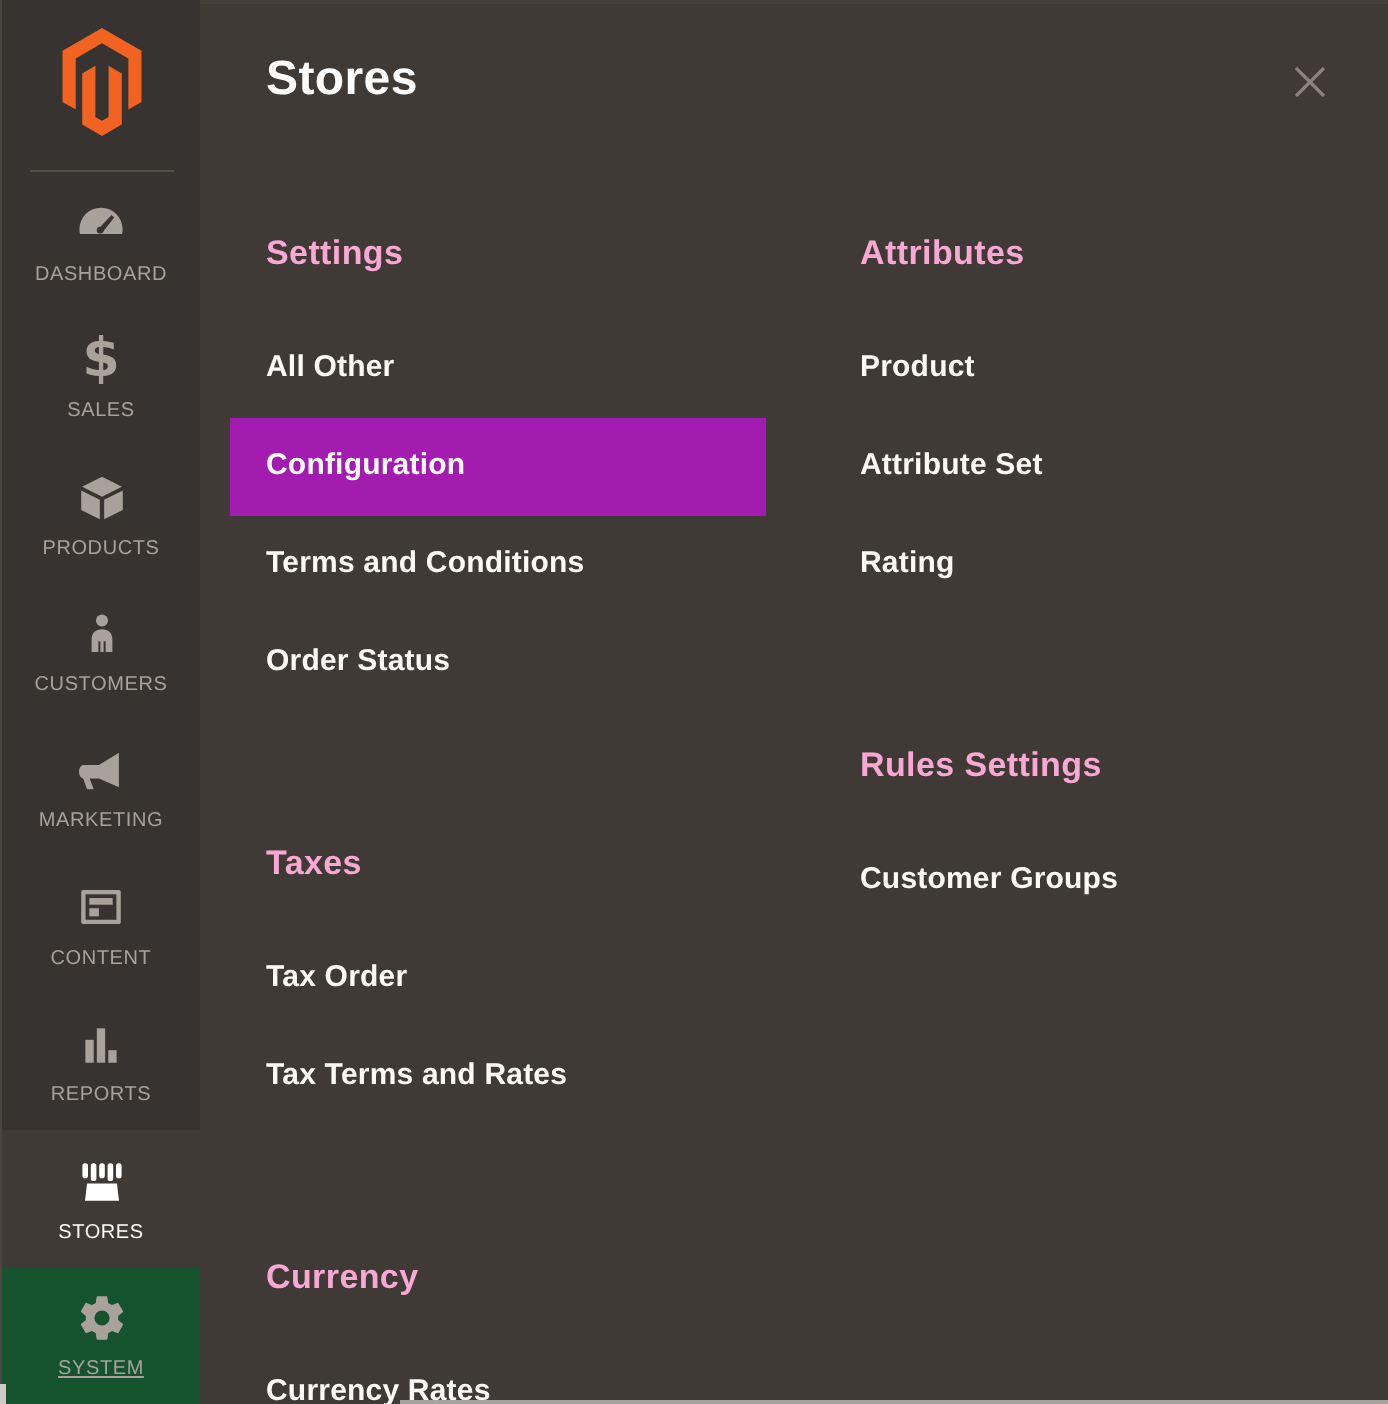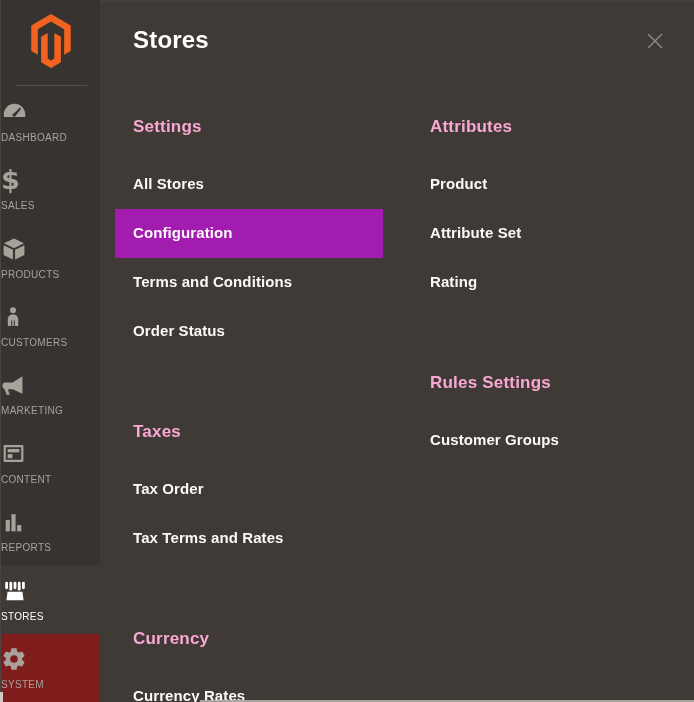--- a/index.html
+++ b/index.html
@@ -6,27 +6,27 @@
   html,body { width:694px; height:702px; overflow:hidden; background:#1d1a17;
     font-family:"Liberation Sans","DejaVu Sans",sans-serif; }
   .screen { position:relative; width:694px; height:702px; overflow:hidden; background:#3f3a35; }
 
   
   .sidebar { position:absolute; left:0; top:0; width:100px; height:702px;
     background:#373330; display:flex; flex-direction:column; border-left:1px solid #4a453f; }
   .logo-block { height:86px; position:relative; display:flex; align-items:center; justify-content:center; }
   .logo-divider { position:absolute; bottom:0; left:14px; width:72px; height:1px; background:#544e48; }
   .nav { flex:1; display:flex; flex-direction:column; }
-  .nav-item { flex:1; display:flex; flex-direction:column; align-items:flex-start; justify-content:center;
+  .nav-item { flex:1; display:flex; flex-direction:column; align-items:center; justify-content:center;
     gap:6px; color:#a9a29b; cursor:pointer; }
   .nav-item .nav-label { font-size:10px; letter-spacing:.3px; font-weight:400; }
   .nav-item .nav-icon { height:28px; display:flex; align-items:center; justify-content:center; }
   .nav-item svg { fill:currentColor; }
   .nav-item.active { background:#3f3a35; color:#ffffff; }
-  .nav-item.dim { background:#7f1d1d; }
+  .nav-item.dim { background:#14532d;text-decoration:underline; }
   .dollar-glyph { font-size:27px; font-weight:700; line-height:28px; font-family:"DejaVu Sans",sans-serif; }
 
   
   .flyout { position:absolute; left:100px; top:0; right:0; bottom:0; background:#3f3a35;
     border-top:2px solid #45403a; }
   .flyout-header { padding:24px 30px 0 33px; }
   .flyout-title { color:#ffffff; font-size:24px; font-weight:700; letter-spacing:.2px; }
   .close-btn { position:absolute; top:26px; right:26px; width:26px; height:26px;
     background:none; border:none; cursor:pointer; display:flex; align-items:center; justify-content:center; }
   .close-btn svg { stroke:#8a847d; stroke-width:1.6; }
@@ -169,21 +169,21 @@
         <line x1="18" y1="4" x2="4" y2="18"></line>
       </svg>
     </button>
 
     <div class="flyout-columns">
 
       <div class="col">
         <div class="menu-section">
           <h3 class="section-heading">Settings</h3>
           <ul class="menu-list">
-            <li class="menu-link">All Stores</li>
+            <li class="menu-link">All Other</li>
             <li class="menu-link highlighted">Configuration</li>
             <li class="menu-link">Terms and Conditions</li>
             <li class="menu-link">Order Status</li>
           </ul>
         </div>
 
         <div class="menu-section">
           <h3 class="section-heading">Taxes</h3>
           <ul class="menu-list">
             <li class="menu-link">Tax Order</li>

